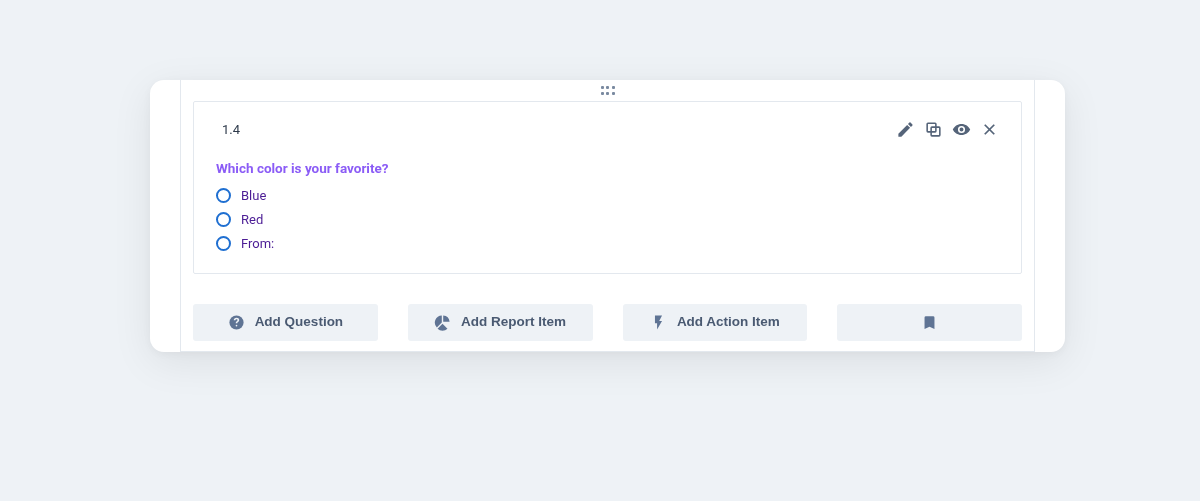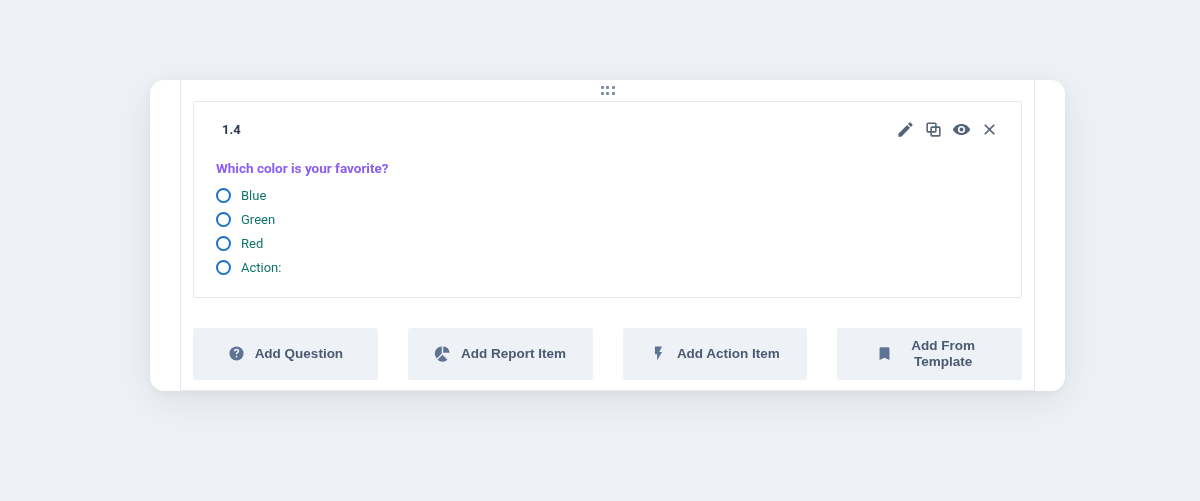--- a/index.html
+++ b/index.html
@@ -52,21 +52,21 @@
     }
     .question-head {
       display: flex;
       justify-content: space-between;
       align-items: center;
       margin-bottom: 20px;
     }
     .q-number {
       font-size: 13px;
       color: #2e3a4b;
-      font-weight: 700;
+      font-weight: 400;
       padding-left: 6px;
     }
     .q-icons { display: flex; gap: 8px; align-items: center; }
     .q-icons .icon-btn {
       width: 20px; height: 20px;
       display: flex; align-items: center; justify-content: center;
       color: #556479; cursor: pointer;
     }
     .q-icons svg { width: 19px; height: 19px; }
     .q-prompt {
@@ -75,21 +75,21 @@
       color: #8b5cf6;
       margin-bottom: 12px;
     }
     .options { display: flex; flex-direction: column; gap: 9px; }
     .option-row { display: flex; align-items: center; gap: 10px; }
     .radio-circle {
       width: 15px; height: 15px; border-radius: 50%;
       border: 2px solid #1f6fd1;
       flex-shrink: 0;
     }
-    .option-label { font-size: 13px; color: #0f766e; font-weight: 400; }
+    .option-label { font-size: 13px; color: #4c1d95; font-weight: 400; }
     .action-bar {
       display: flex;
       gap: 30px;
       padding: 30px 12px 0 12px;
       justify-content: space-between;
     }
     .action-btn {
       flex: 1;
       background: #eef2f6;
       border: none;
@@ -157,29 +157,25 @@
 
       <div class="q-prompt">Which color is your favorite?</div>
 
       <div class="options">
         <div class="option-row">
           <div class="radio-circle"></div>
           <div class="option-label">Blue</div>
         </div>
         <div class="option-row">
           <div class="radio-circle"></div>
-          <div class="option-label">Green</div>
+          <div class="option-label">Red</div>
         </div>
         <div class="option-row">
           <div class="radio-circle"></div>
-          <div class="option-label">Red</div>
-        </div>
-        <div class="option-row">
-          <div class="radio-circle"></div>
-          <div class="option-label">Action:</div>
+          <div class="option-label">From:</div>
         </div>
       </div>
     </div>
 
     <div class="action-bar">
       <button class="action-btn">
         <svg class="ico" viewBox="0 0 24 24" fill="currentColor">
             <circle cx="12" cy="12" r="10"></circle>
             <path fill="#eef2f6" d="M12 17.5a1.2 1.2 0 1 1 0-2.4 1.2 1.2 0 0 1 0 2.4zm1.2-4.3h-2.3v-.4c0-1.3.7-2 1.5-2.6.7-.5 1.1-.9 1.1-1.6 0-.8-.6-1.3-1.5-1.3-.9 0-1.6.6-1.6 1.6H8.1c0-2 1.6-3.5 3.9-3.5 2.2 0 3.8 1.2 3.8 3.1 0 1.4-.8 2.2-1.7 2.8-.7.5-.9.9-.9 1.5v.4z"></path>
           </svg>
@@ -194,18 +190,17 @@
       <button class="action-btn">
         <svg class="ico" viewBox="0 0 24 24" fill="currentColor">
             <path d="M7 2v11h3v9l7-12h-4l4-8H7z"></path>
           </svg>
         <span class="lbl">Add Action Item</span>
       </button>
       <button class="action-btn template">
         <svg class="ico" viewBox="0 0 24 24" fill="currentColor">
             <path d="M17 3H7a2 2 0 0 0-2 2v16l7-3 7 3V5a2 2 0 0 0-2-2z"></path>
           </svg>
-        <span class="lbl">Add From Template</span>
       </button>
     </div>
 
   </div>
 </div>
 
 </body></html>

